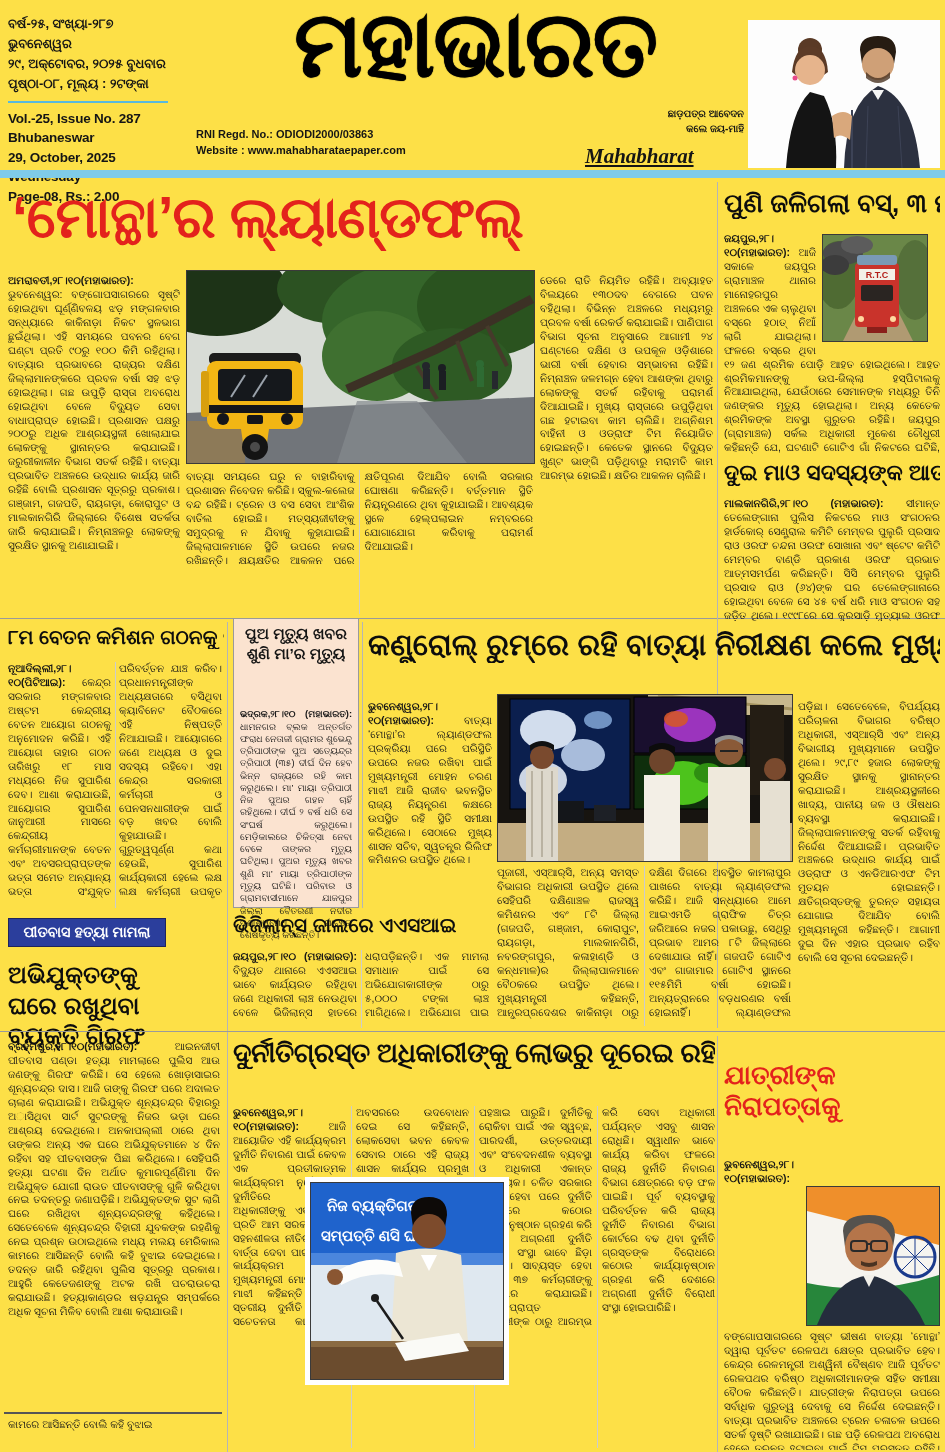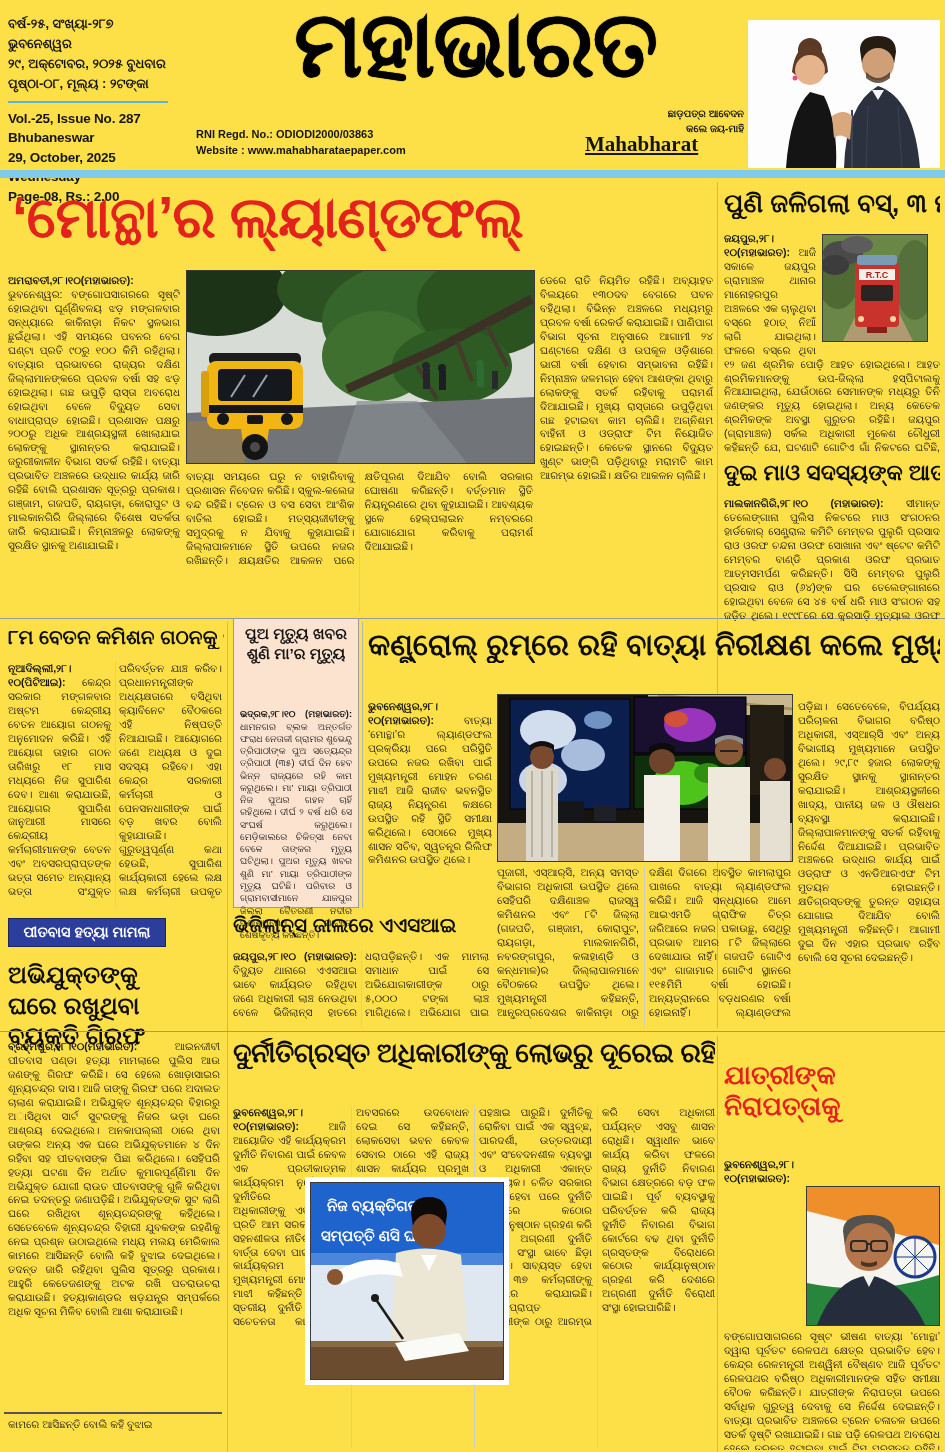--- a/index.html
+++ b/index.html
@@ -47,21 +47,21 @@
     <hr class="mast-divider">
     <div class="en">Vol.-25, Issue No. 287</div>
     <div class="en">Bhubaneswar</div>
     <div class="en">29, October, 2025 Wednesday</div>
     <div class="en">Page-08, Rs.: 2.00</div>
   </div>
 
   <div class="abs logo-odia" style="left:225px;top:-2px;width:500px;text-align:center;">ମହାଭାରତ</div>
   <div class="abs rni-line" style="left:196px;top:128px;">RNI Regd. No.: ODIODI2000/03863</div>
   <div class="abs rni-line" style="left:196px;top:144px;">Website : www.mahabharataepaper.com</div>
-  <div class="abs latin-title" style="left:585px;top:132px;">Mahabharat</div>
+  <div class="abs latin-title" style="left:585px;top:144px;font-style:italic;">Mahabharat</div>
 
   <div class="abs teaser-cap" style="left:664px;top:106px;width:80px;">ଛାଡ଼ପତ୍ର ଆବେଦନ କଲେ ଜୟ-ମାହି</div>
 
   <div class="abs" style="left:748px;top:20px;width:192px;height:148px;overflow:hidden;">
     <svg viewBox="0 0 192 148">
       <rect width="192" height="148" fill="#fdfdfd"></rect>
       <circle cx="62" cy="30" r="12" fill="#5a3a26"></circle>
       <path d="M44,52 Q47,26 62,26 Q78,26 80,52 Q70,60 62,60 Q52,60 44,52Z" fill="#5c3b27"></path>
       <circle cx="62" cy="50" r="15" fill="#e6b48c"></circle>
       <path d="M38,148 Q42,92 62,72 L76,76 Q90,104 88,148 Z" fill="#141414"></path>

